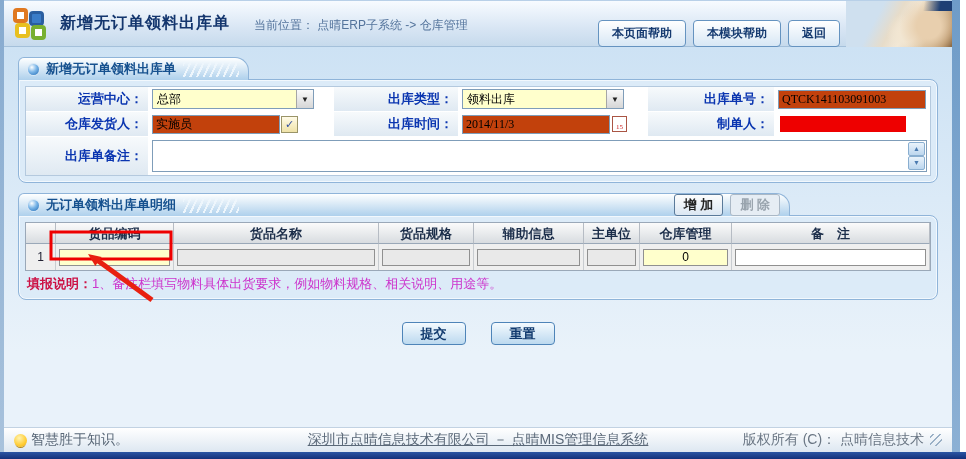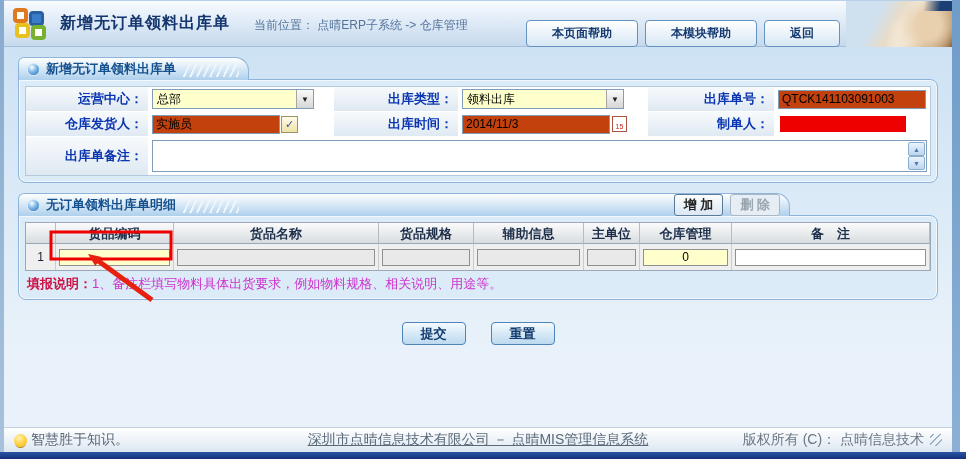--- a/index.html
+++ b/index.html
@@ -22,21 +22,21 @@
   .logo span { position: absolute; width: 15px; height: 15px; border-radius: 4px; }
   .lg-tl { left: 1px; top: 2px;  border: 4px solid #e07820; background: #fff; }
   .lg-tr { left: 17px; top: 5px; background: #3a7cc8; border: 3px solid #2a5ea0; }
   .lg-bl { left: 3px; top: 17px; border: 4px solid #e8c020; background: #fff; }
   .lg-br { left: 19px; top: 19px; border: 4px solid #78b030; background: #fff; }
   .hdr h1 { font-size: 16px; color: #14366e; margin-left: 10px; letter-spacing: 1px; white-space: nowrap; }
   .crumb { color: #54749c; font-size: 12px; margin-left: 24px; padding-top: 3px; white-space: nowrap; }
   .hbtns { margin-left: auto; display: flex; gap: 7px; align-items: center; margin-right: 6px; }
   .hbtn { font: bold 12px "Liberation Sans", "DejaVu Sans", sans-serif; color: #153a70;
           background: linear-gradient(#ffffff, #d7e7f5); border: 1px solid #6593c0;
-          border-radius: 4px; padding: 4px 25px; cursor: pointer; white-space: nowrap; margin-top: 19px; }
+          border-radius: 4px; padding: 4px 13px; cursor: pointer; white-space: nowrap; margin-top: 19px; }
   .handshake { width: 106px; height: 46px; flex: 0 0 106px;
     background:
       radial-gradient(circle at 78% 55%, #e8cfae 0 14%, rgba(232,207,174,0) 34%),
       radial-gradient(circle at 58% 70%, #f2e6d2 0 12%, rgba(242,230,210,0) 30%),
       linear-gradient(118deg, #cfe0ef 0%, #cfe0ef 30%, #e7dcc9 46%, #f3e9d8 58%, #d6bf9e 74%, #b08a5e 92%, #8a6a46 100%);
   }
   .handshake i { position: absolute; right: 0; top: 0; width: 40px; height: 10px; display: block;
                  background: linear-gradient(100deg, rgba(20,50,100,0) 30%, #1d3f74 70%); }
 
   
@@ -54,21 +54,21 @@
              background: repeating-linear-gradient(115deg, #eef6fc 0 2px, rgba(255,255,255,0) 2px 6px); }
 
   .secbody { border: 1px solid #8fb4d9; border-radius: 0 8px 8px 8px; margin-top: -1px;
              background: #dcebf8; padding: 6px; box-shadow: inset 0 0 0 1px #f2f8fd; }
 
   .fgrid { display: grid; grid-template-columns: 122px 184px 124px 188px 126px 1fr;
            gap: 1px; background: #fff; border: 1px solid #b4c9de; }
   .lcell { background: linear-gradient(#f7fafc, #dfe9f2); display: flex; align-items: center;
            justify-content: flex-end; padding: 0 5px; color: #0a35b0; font-weight: bold;
            font-size: 13px; min-height: 24px; white-space: nowrap; }
-  .fcell { background: #fff; display: flex; align-items: center; padding: 1px 3px; min-height: 24px; }
+  .fcell { background: #fff; display: flex; align-items: center; padding: 1px 3px; min-height: 24px; font-family: Liberation Serif, serif; }
   .span5 { grid-column: 2 / 7; }
   .tall { min-height: 38px; }
 
   .sel { display: flex; border: 1px solid #7f9db9; background: #fff; height: 20px; width: 162px; }
   .sel .seltxt { flex: 1; background: #ffffcc; display: flex; align-items: center; padding-left: 4px; }
   .arrbox { width: 17px; background: linear-gradient(#fafafa, #d6d6d6); border-left: 1px solid #a6a6a6;
             display: flex; align-items: center; justify-content: center; font-size: 8px; color: #222; }
   .yin { height: 19px; border: 1px solid #7f9db9; background: #c2410c; font-size: 12px;
          padding: 0 3px; font-family: inherit; }
   .w-orderno { width: 99%; }

